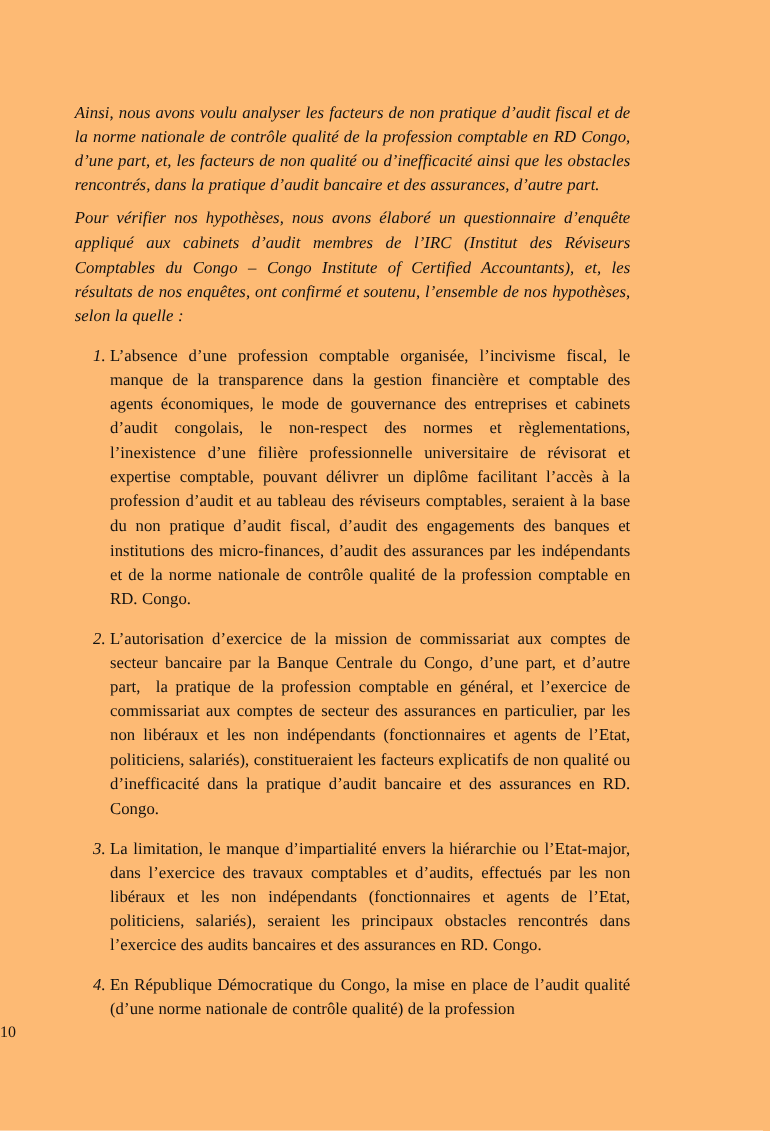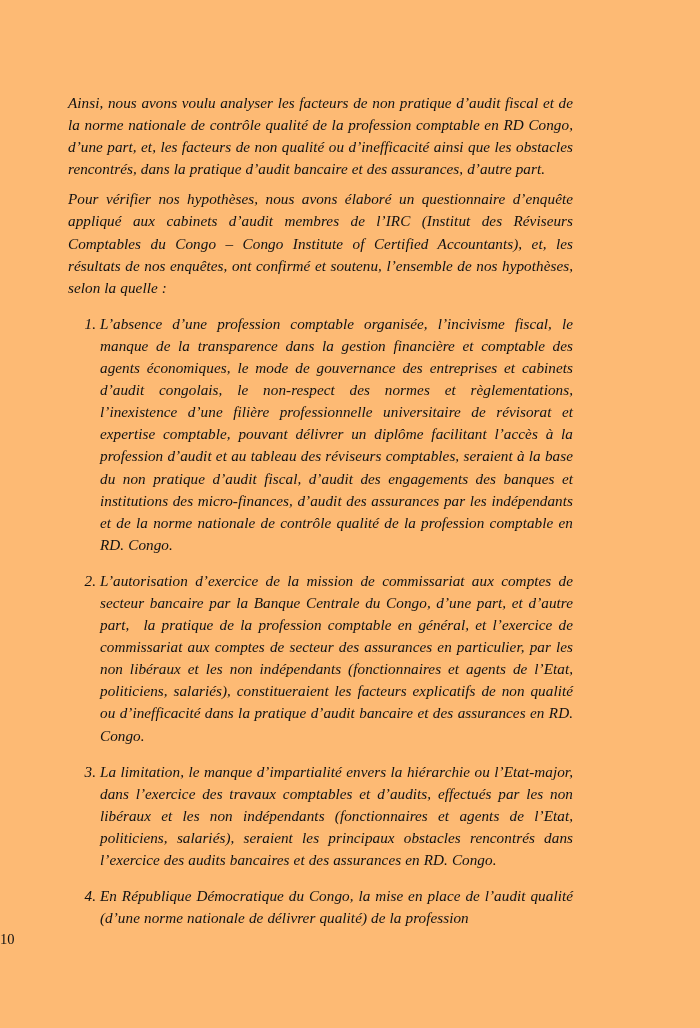--- a/index.html
+++ b/index.html
@@ -69,21 +69,20 @@
     left: 0;
     top: 0;
     width: 20px;
     text-align: right;
     font-style: italic;
     font-size: 15.2px;
     line-height: 22.1px;
   }
 
   .num-text {
-    font-style: italic;
     font-size: 15.2px;
     line-height: 22.1px;
     text-align: justify;
     text-justify: inter-word;
     letter-spacing: 0.05px;
     word-spacing: 0.2px;
     hyphens: none;
     display: block;
   }
 
@@ -129,21 +128,21 @@
         <span class="num-text"><span>L’autorisation d’exercice de la mission de commissariat aux comptes de secteur bancaire par la Banque Centrale du Congo, d’une part, et d’autre part,</span><span class="wide-gap"></span><span>la pratique de la profession comptable en général, et l’exercice de commissariat aux comptes de secteur des assurances en particulier, par les non libéraux et les non indépendants (fonctionnaires et agents de l’Etat, politiciens, salariés), constitueraient les facteurs explicatifs de non qualité ou d’inefficacité dans la pratique d’audit bancaire et des assurances en RD. Congo.</span></span>
       </li>
 
       <li class="num-item">
         <span class="num-marker">3.</span>
         <span class="num-text">La limitation, le manque d’impartialité envers la hiérarchie ou l’Etat-major, dans l’exercice des travaux comptables et d’audits, effectués par les non libéraux et les non indépendants (fonctionnaires et agents de l’Etat, politiciens, salariés), seraient les principaux obstacles rencontrés dans l’exercice des audits bancaires et des assurances en RD. Congo.</span>
       </li>
 
       <li class="num-item">
         <span class="num-marker">4.</span>
-        <span class="num-text">En République Démocratique du Congo, la mise en place de l’audit qualité (d’une norme nationale de délivrer qualité) de la profession</span>
+        <span class="num-text">En République Démocratique du Congo, la mise en place de l’audit qualité (d’une norme nationale de contrôle qualité) de la profession</span>
       </li>
 
     </ol>
 
   </div>
 
   <div class="page-number">10</div>
 
 </div>
 

